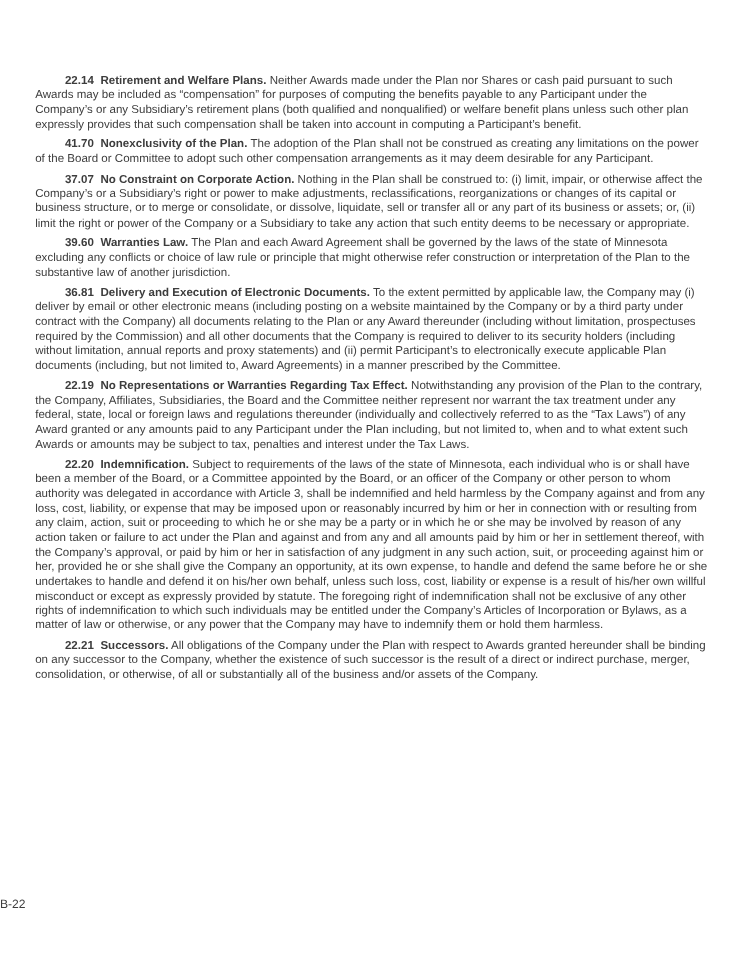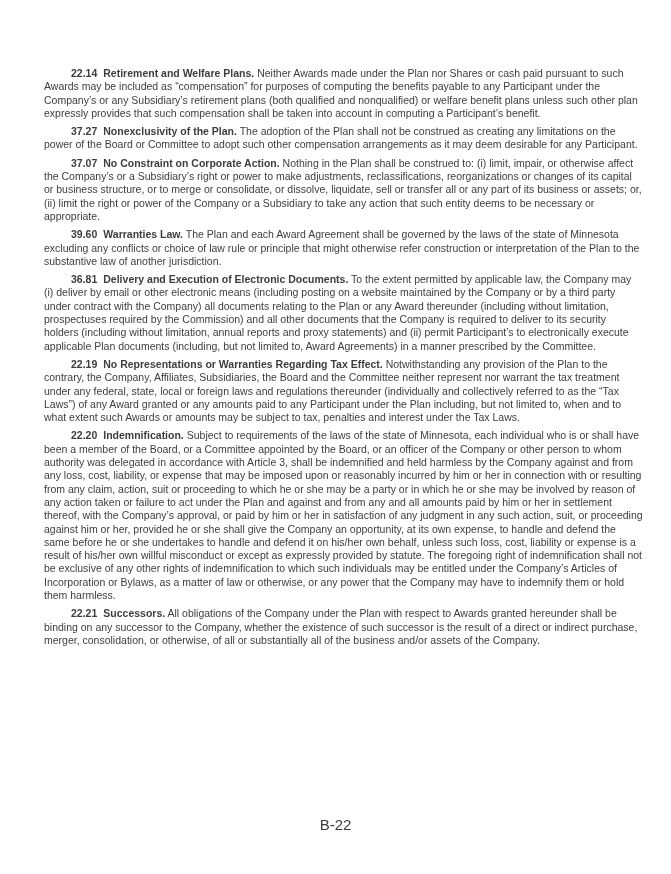--- a/index.html
+++ b/index.html
@@ -6,21 +6,21 @@
     margin: 0;
     padding: 0;
     background: #ffffff;
   }
   .page {
     position: relative;
     width: 671px;
     height: 874px;
     background: #ffffff;
     box-sizing: border-box;
-    padding: 67px 28px 0 44px;
+    padding: 67px 28px 0 32px;
     font-family: "Liberation Sans", sans-serif;
     color: #3d3d3d;
   }
   .para {
     margin: 0 0 5px 0;
     font-size: 10.5px;
     line-height: 13.3px;
     text-indent: 27px;
     text-align: left;
   }
@@ -32,37 +32,37 @@
     font-weight: bold;
   }
   .sec-body {
     font-weight: normal;
   }
   .footer {
     position: absolute;
     left: 0;
     right: 0;
     top: 816px;
-    text-align: center;
-    font-size: 15px;
+    text-align: left;
+    font-size: 11px;
     color: #3d3d3d;
   }
 </style>
 </head>
 <body>
 
 <div class="page">
 
   <p class="para">
     <span class="sec-num">22.14</span><span class="sec-title">Retirement and Welfare Plans.</span>
     <span class="sec-body">Neither Awards made under the Plan nor Shares or cash paid pursuant to such Awards may be included as “compensation” for purposes of computing the benefits payable to any Participant under the Company’s or any Subsidiary’s retirement plans (both qualified and nonqualified) or welfare benefit plans unless such other plan expressly provides that such compensation shall be taken into account in computing a Participant’s benefit.</span>
   </p>
 
   <p class="para">
-    <span class="sec-num">37.27</span><span class="sec-title">Nonexclusivity of the Plan.</span>
+    <span class="sec-num">41.70</span><span class="sec-title">Nonexclusivity of the Plan.</span>
     <span class="sec-body">The adoption of the Plan shall not be construed as creating any limitations on the power of the Board or Committee to adopt such other compensation arrangements as it may deem desirable for any Participant.</span>
   </p>
 
   <p class="para">
     <span class="sec-num">37.07</span><span class="sec-title">No Constraint on Corporate Action.</span>
     <span class="sec-body">Nothing in the Plan shall be construed to: (i) limit, impair, or otherwise affect the Company’s or a Subsidiary’s right or power to make adjustments, reclassifications, reorganizations or changes of its capital or business structure, or to merge or consolidate, or dissolve, liquidate, sell or transfer all or any part of its business or assets; or, (ii) limit the right or power of the Company or a Subsidiary to take any action that such entity deems to be necessary or appropriate.</span>
   </p>
 
   <p class="para">
     <span class="sec-num">39.60</span><span class="sec-title">Warranties Law.</span>

